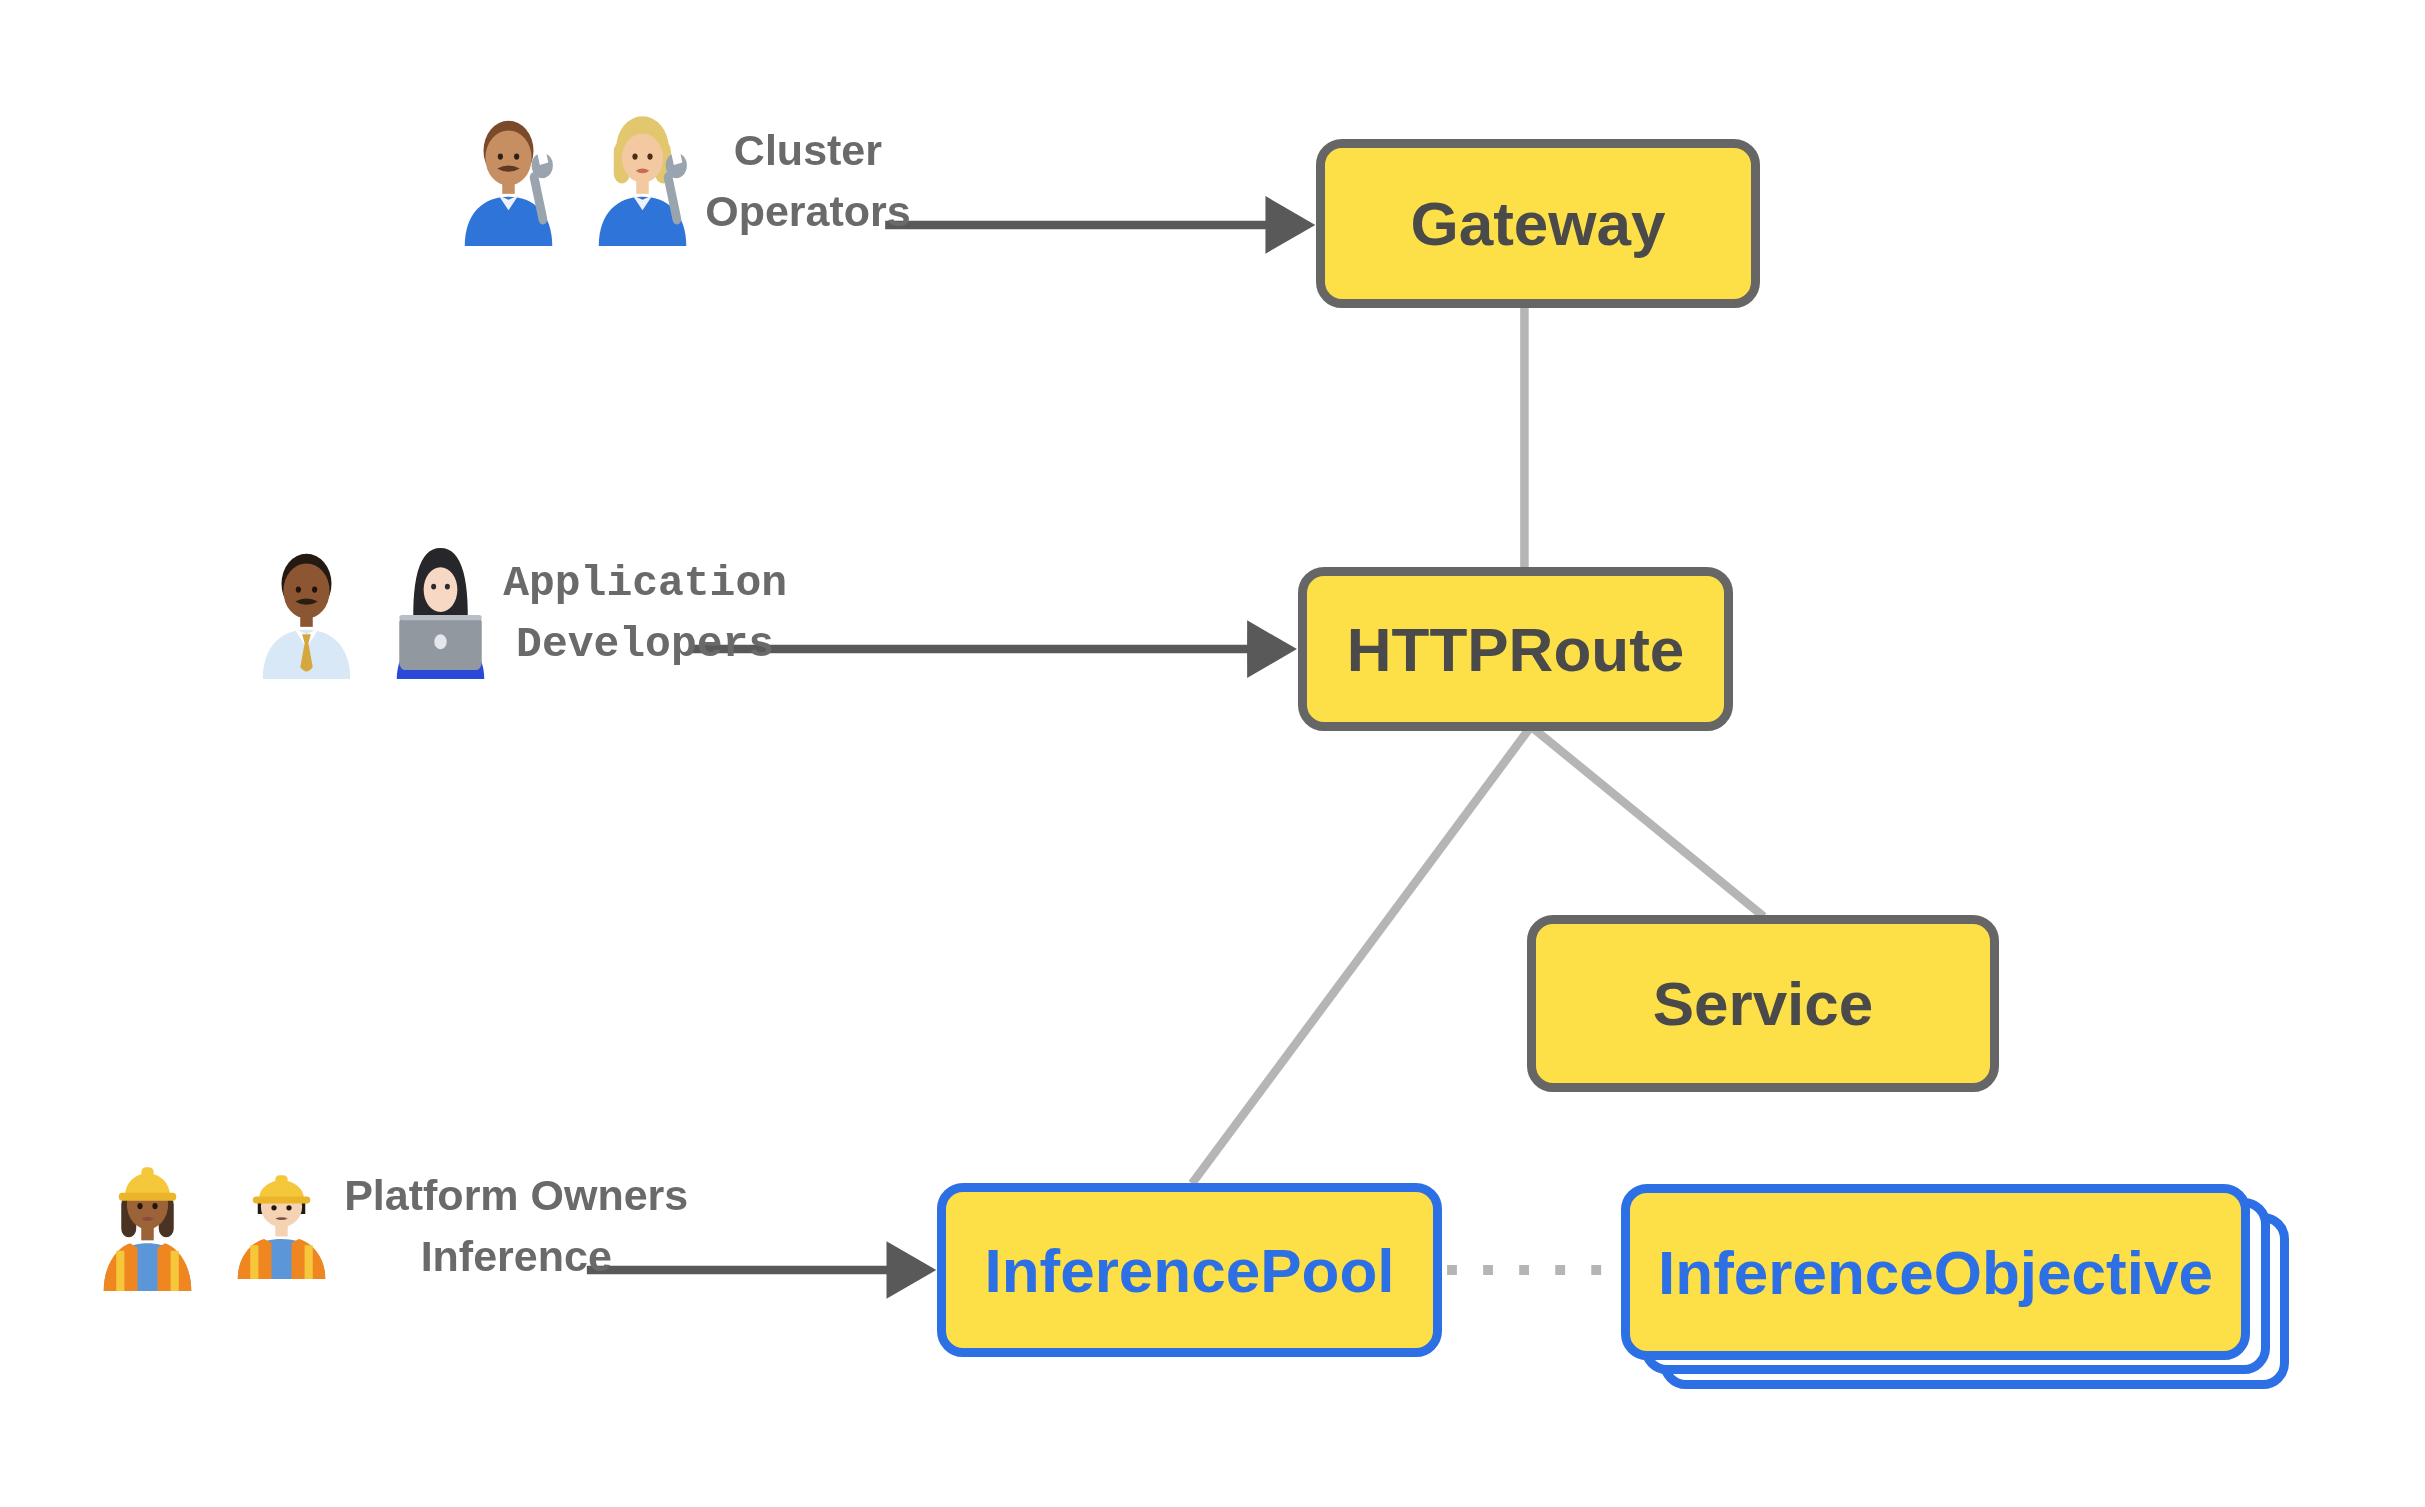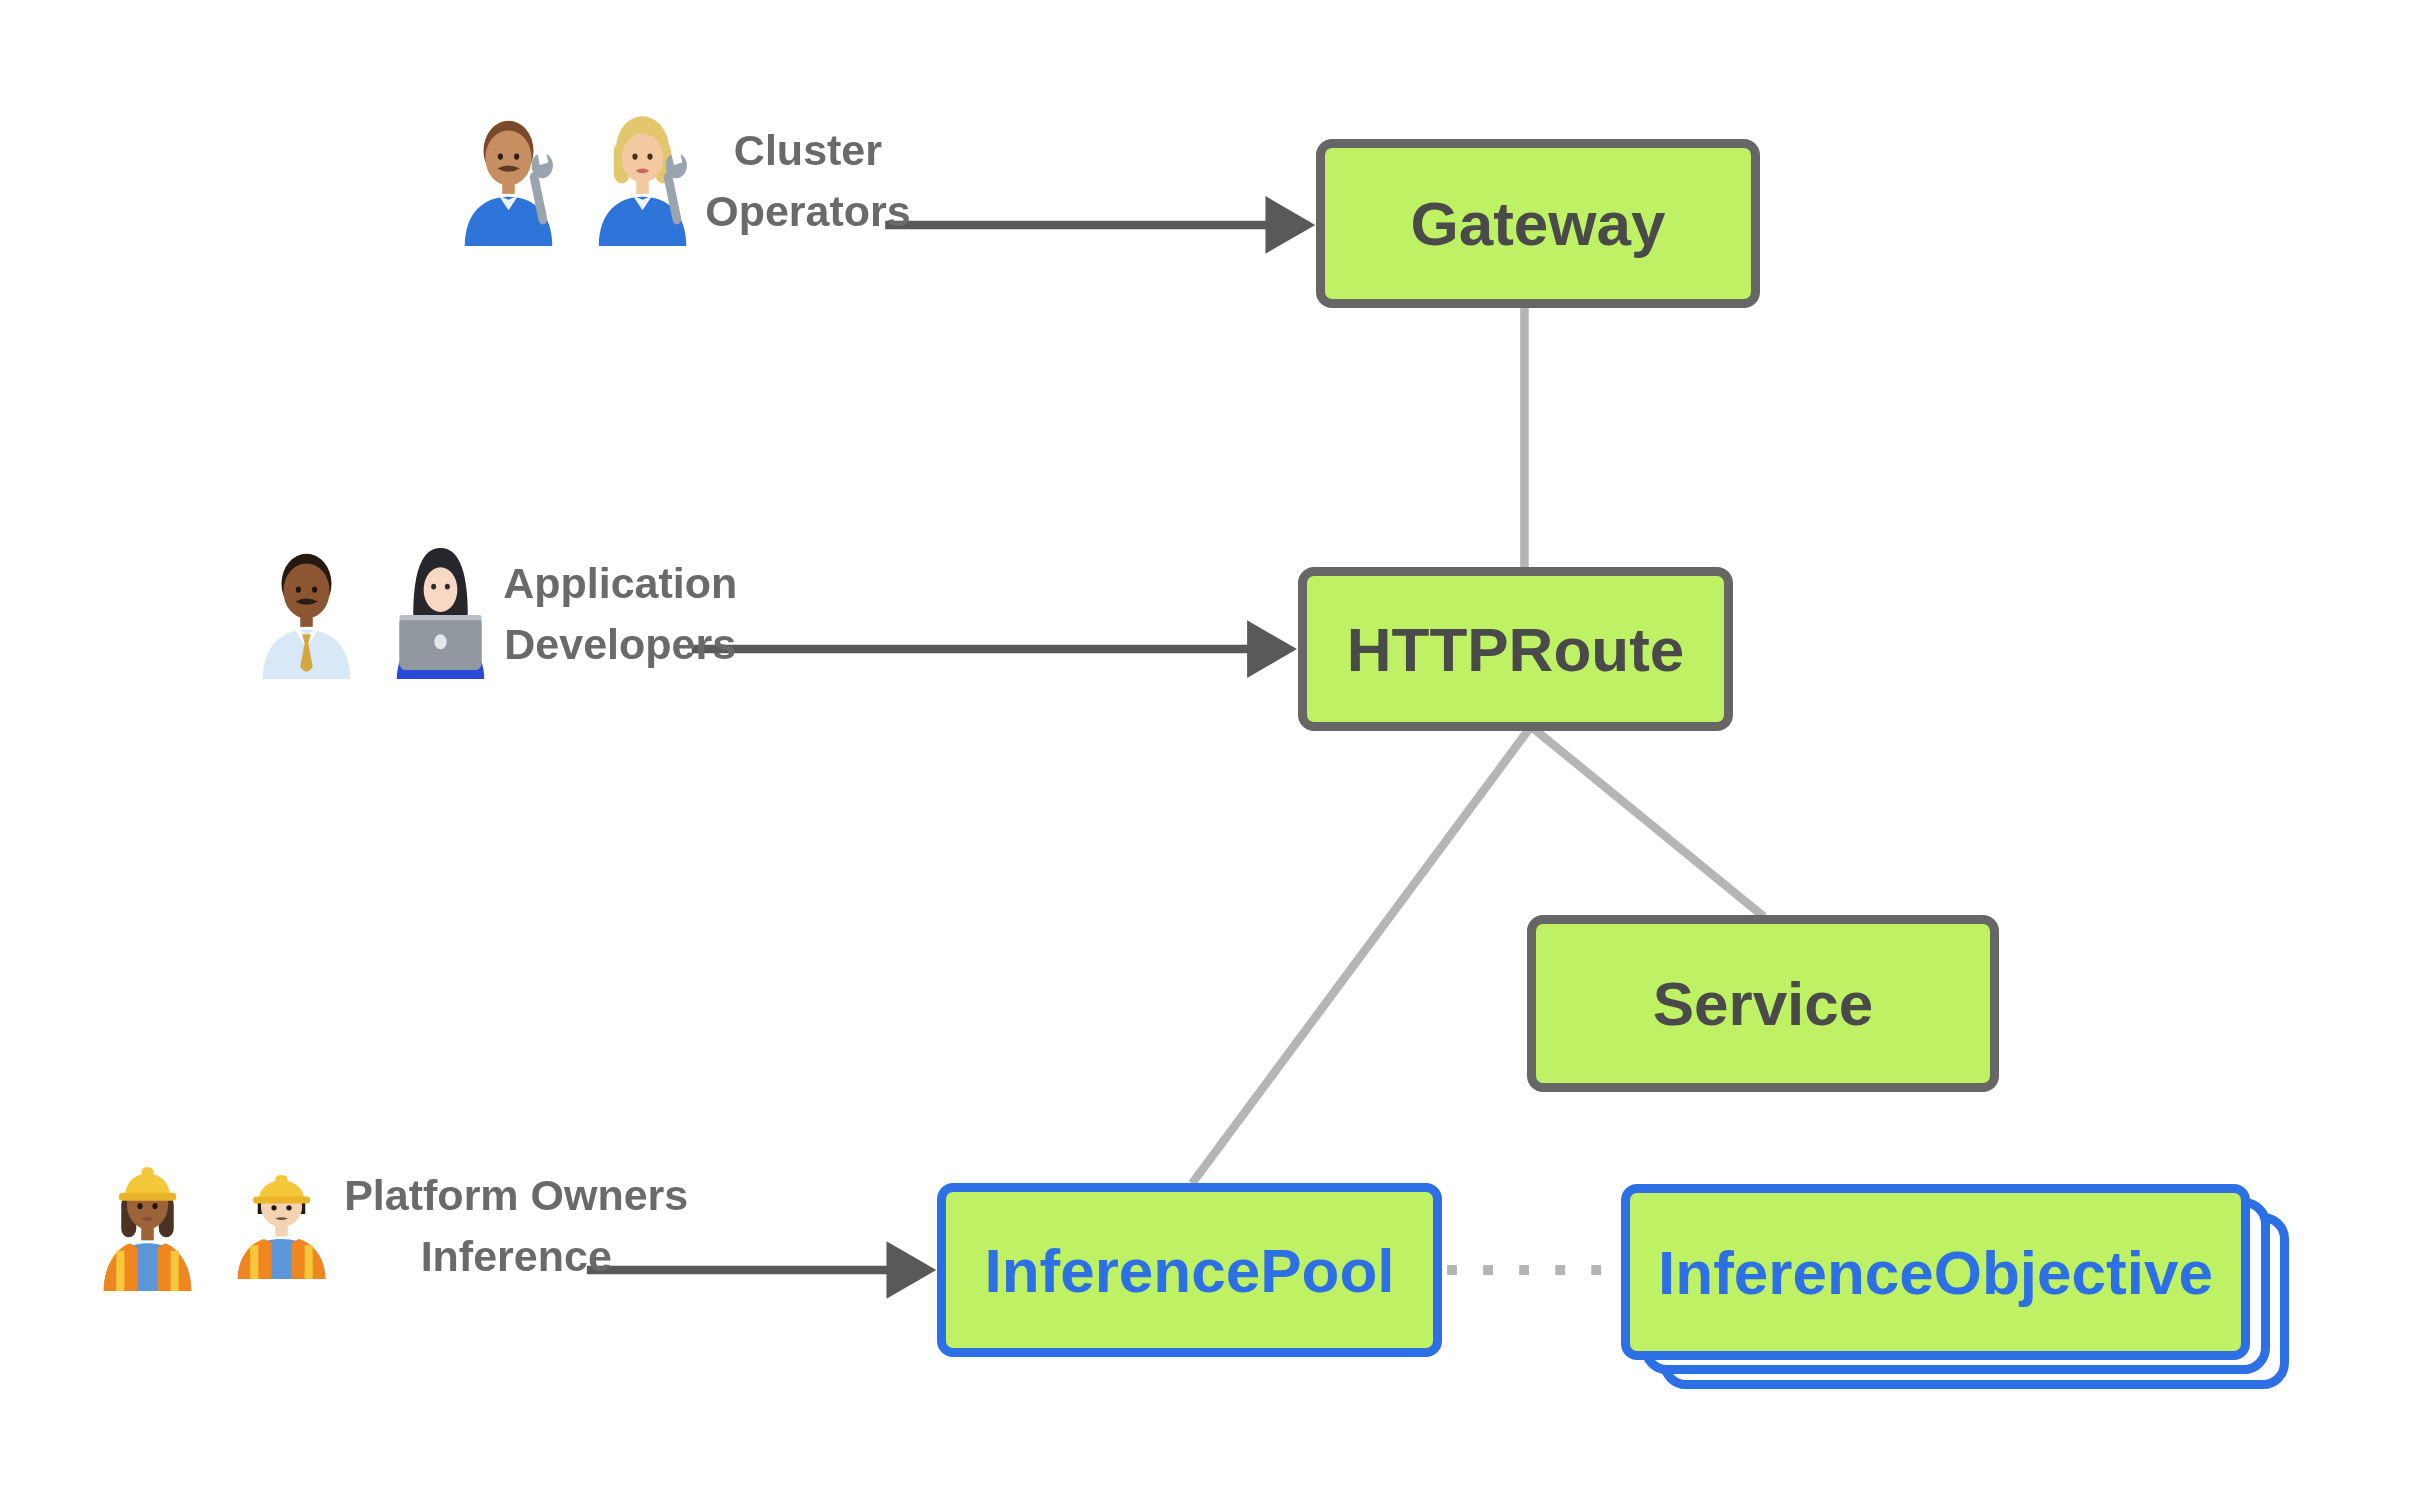--- a/index.html
+++ b/index.html
@@ -22,23 +22,23 @@
     overflow:hidden;
   }
   .connectors{position:absolute;left:0;top:0;z-index:1;}
   .conn{stroke:var(--connector);stroke-width:13;fill:none;}
   .conn-arrow{stroke:var(--arrow);stroke-width:13;fill:none;}
   .arrowhead{fill:var(--arrow);stroke:none;}
   .conn-dotted{stroke:var(--connector);stroke-width:15;fill:none;stroke-dasharray:15 40;}
 
   .node{
     position:absolute;z-index:3;
-    background:#bef264;
+    background:#fde047;
     border:9.2px solid var(--node-border);
-    border-radius:16px;
+    border-radius:26px;
     display:flex;align-items:center;justify-content:center;
     font-weight:bold;font-size:62px;color:var(--node-text);
     letter-spacing:0px;
   }
   .node.blue{border-color:var(--blue);color:var(--blue);}
   .stack-wrap{position:absolute;z-index:2;}
   .stack-layer{
     position:absolute;
     background:#fff;border:9.2px solid var(--blue);border-radius:26px;
   }
@@ -120,21 +120,21 @@
         </g>
         <rect x="73.5" y="33" width="7" height="12" fill="#FFFFFF" transform="rotate(-14 77 39)"></rect>
       </svg>
     </div>
     <div class="persona-label">
       <div>Cluster</div>
       <div>Operators</div>
     </div>
   </div>
 
-  <div class="persona" style="left:244px;top:530px;">
+  <div class="persona" style="left:244px;top:530px;font-family:Liberation Mono, monospace;">
     <div class="avatars">
 
       <svg width="125" height="149" viewBox="0 0 100 100" preserveAspectRatio="none">
         <circle cx="50" cy="36" r="20" fill="#241A12"></circle>
         <circle cx="50" cy="41" r="18.5" fill="#8C5633"></circle>
         <circle cx="43.5" cy="40" r="2.1" fill="#1F150E"></circle>
         <circle cx="56.5" cy="40" r="2.1" fill="#1F150E"></circle>
         <path d="M41,48 Q50,44 59,48 Q50,52.5 41,48 Z" fill="#2A1D12"></path>
         <rect x="45" y="55" width="10" height="10" fill="#8C5633"></rect>
         <path d="M15,100 C15,78 30,67 50,67 C70,67 85,78 85,100 Z" fill="#D9E8F7"></path>

